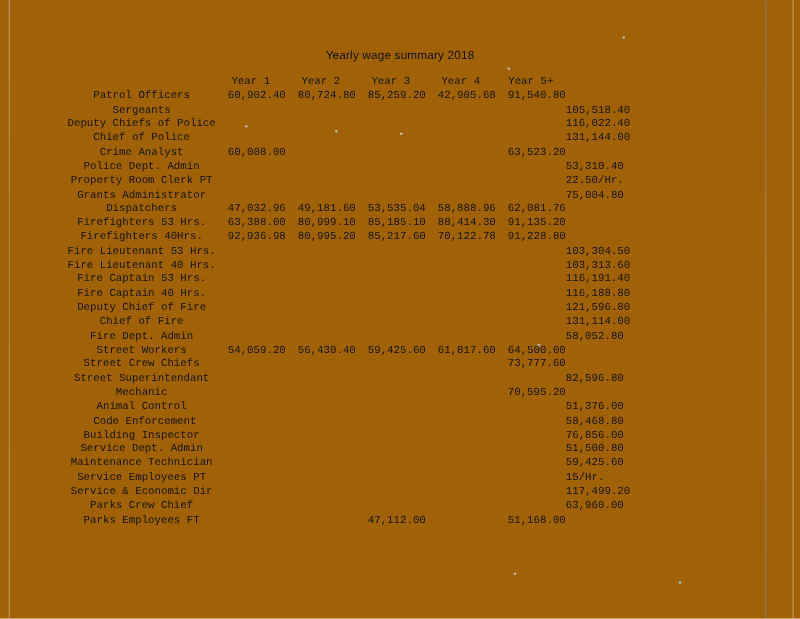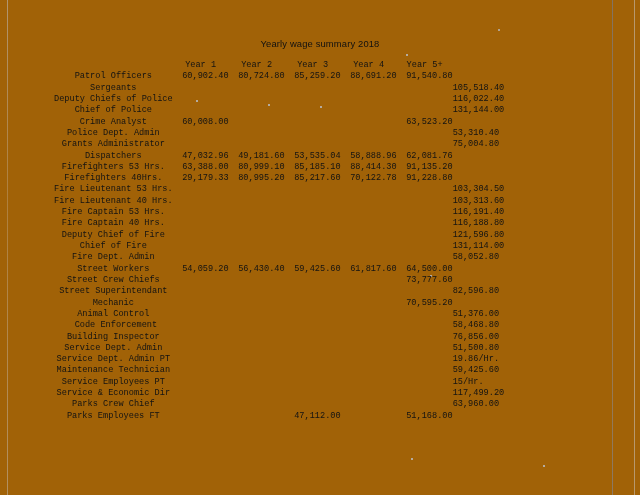--- a/index.html
+++ b/index.html
@@ -126,21 +126,21 @@
         <th class="col-head col-y5">Year 5+</th>
         <th class="col-head col-flat"></th>
       </tr>
     </thead>
     <tbody id="wage-body">
         <tr>
           <td class="label">Patrol Officers</td>
           <td class="num">60,902.40</td>
           <td class="num">80,724.80</td>
           <td class="num">85,259.20</td>
-          <td class="num">88,691.20</td>
+          <td class="num">42,905.68</td>
           <td class="num">91,540.80</td>
           <td class="num-right"></td>
         </tr>
         <tr>
           <td class="label">Sergeants</td>
           <td class="num"></td>
           <td class="num"></td>
           <td class="num"></td>
           <td class="num"></td>
           <td class="num"></td>
@@ -174,20 +174,29 @@
           <td class="num-right"></td>
         </tr>
         <tr>
           <td class="label">Police Dept. Admin</td>
           <td class="num"></td>
           <td class="num"></td>
           <td class="num"></td>
           <td class="num"></td>
           <td class="num"></td>
           <td class="num-right">53,310.40</td>
+        </tr>
+        <tr>
+          <td class="label">Property Room Clerk PT</td>
+          <td class="num"></td>
+          <td class="num"></td>
+          <td class="num"></td>
+          <td class="num"></td>
+          <td class="num"></td>
+          <td class="num-right">22.50/Hr.</td>
         </tr>
         <tr>
           <td class="label">Grants Administrator</td>
           <td class="num"></td>
           <td class="num"></td>
           <td class="num"></td>
           <td class="num"></td>
           <td class="num"></td>
           <td class="num-right">75,004.80</td>
         </tr>
@@ -204,21 +213,21 @@
           <td class="label">Firefighters 53 Hrs.</td>
           <td class="num">63,388.00</td>
           <td class="num">80,999.10</td>
           <td class="num">85,185.10</td>
           <td class="num">88,414.30</td>
           <td class="num">91,135.20</td>
           <td class="num-right"></td>
         </tr>
         <tr>
           <td class="label">Firefighters 40Hrs.</td>
-          <td class="num">29,179.33</td>
+          <td class="num">92,936.98</td>
           <td class="num">80,995.20</td>
           <td class="num">85,217.60</td>
           <td class="num">70,122.78</td>
           <td class="num">91,228.80</td>
           <td class="num-right"></td>
         </tr>
         <tr>
           <td class="label">Fire Lieutenant 53 Hrs.</td>
           <td class="num"></td>
           <td class="num"></td>
@@ -347,29 +356,20 @@
         <tr>
           <td class="label">Service Dept. Admin</td>
           <td class="num"></td>
           <td class="num"></td>
           <td class="num"></td>
           <td class="num"></td>
           <td class="num"></td>
           <td class="num-right">51,500.80</td>
         </tr>
         <tr>
-          <td class="label">Service Dept. Admin PT</td>
-          <td class="num"></td>
-          <td class="num"></td>
-          <td class="num"></td>
-          <td class="num"></td>
-          <td class="num"></td>
-          <td class="num-right">19.86/Hr.</td>
-        </tr>
-        <tr>
           <td class="label">Maintenance Technician</td>
           <td class="num"></td>
           <td class="num"></td>
           <td class="num"></td>
           <td class="num"></td>
           <td class="num"></td>
           <td class="num-right">59,425.60</td>
         </tr>
         <tr>
           <td class="label">Service Employees PT</td>

